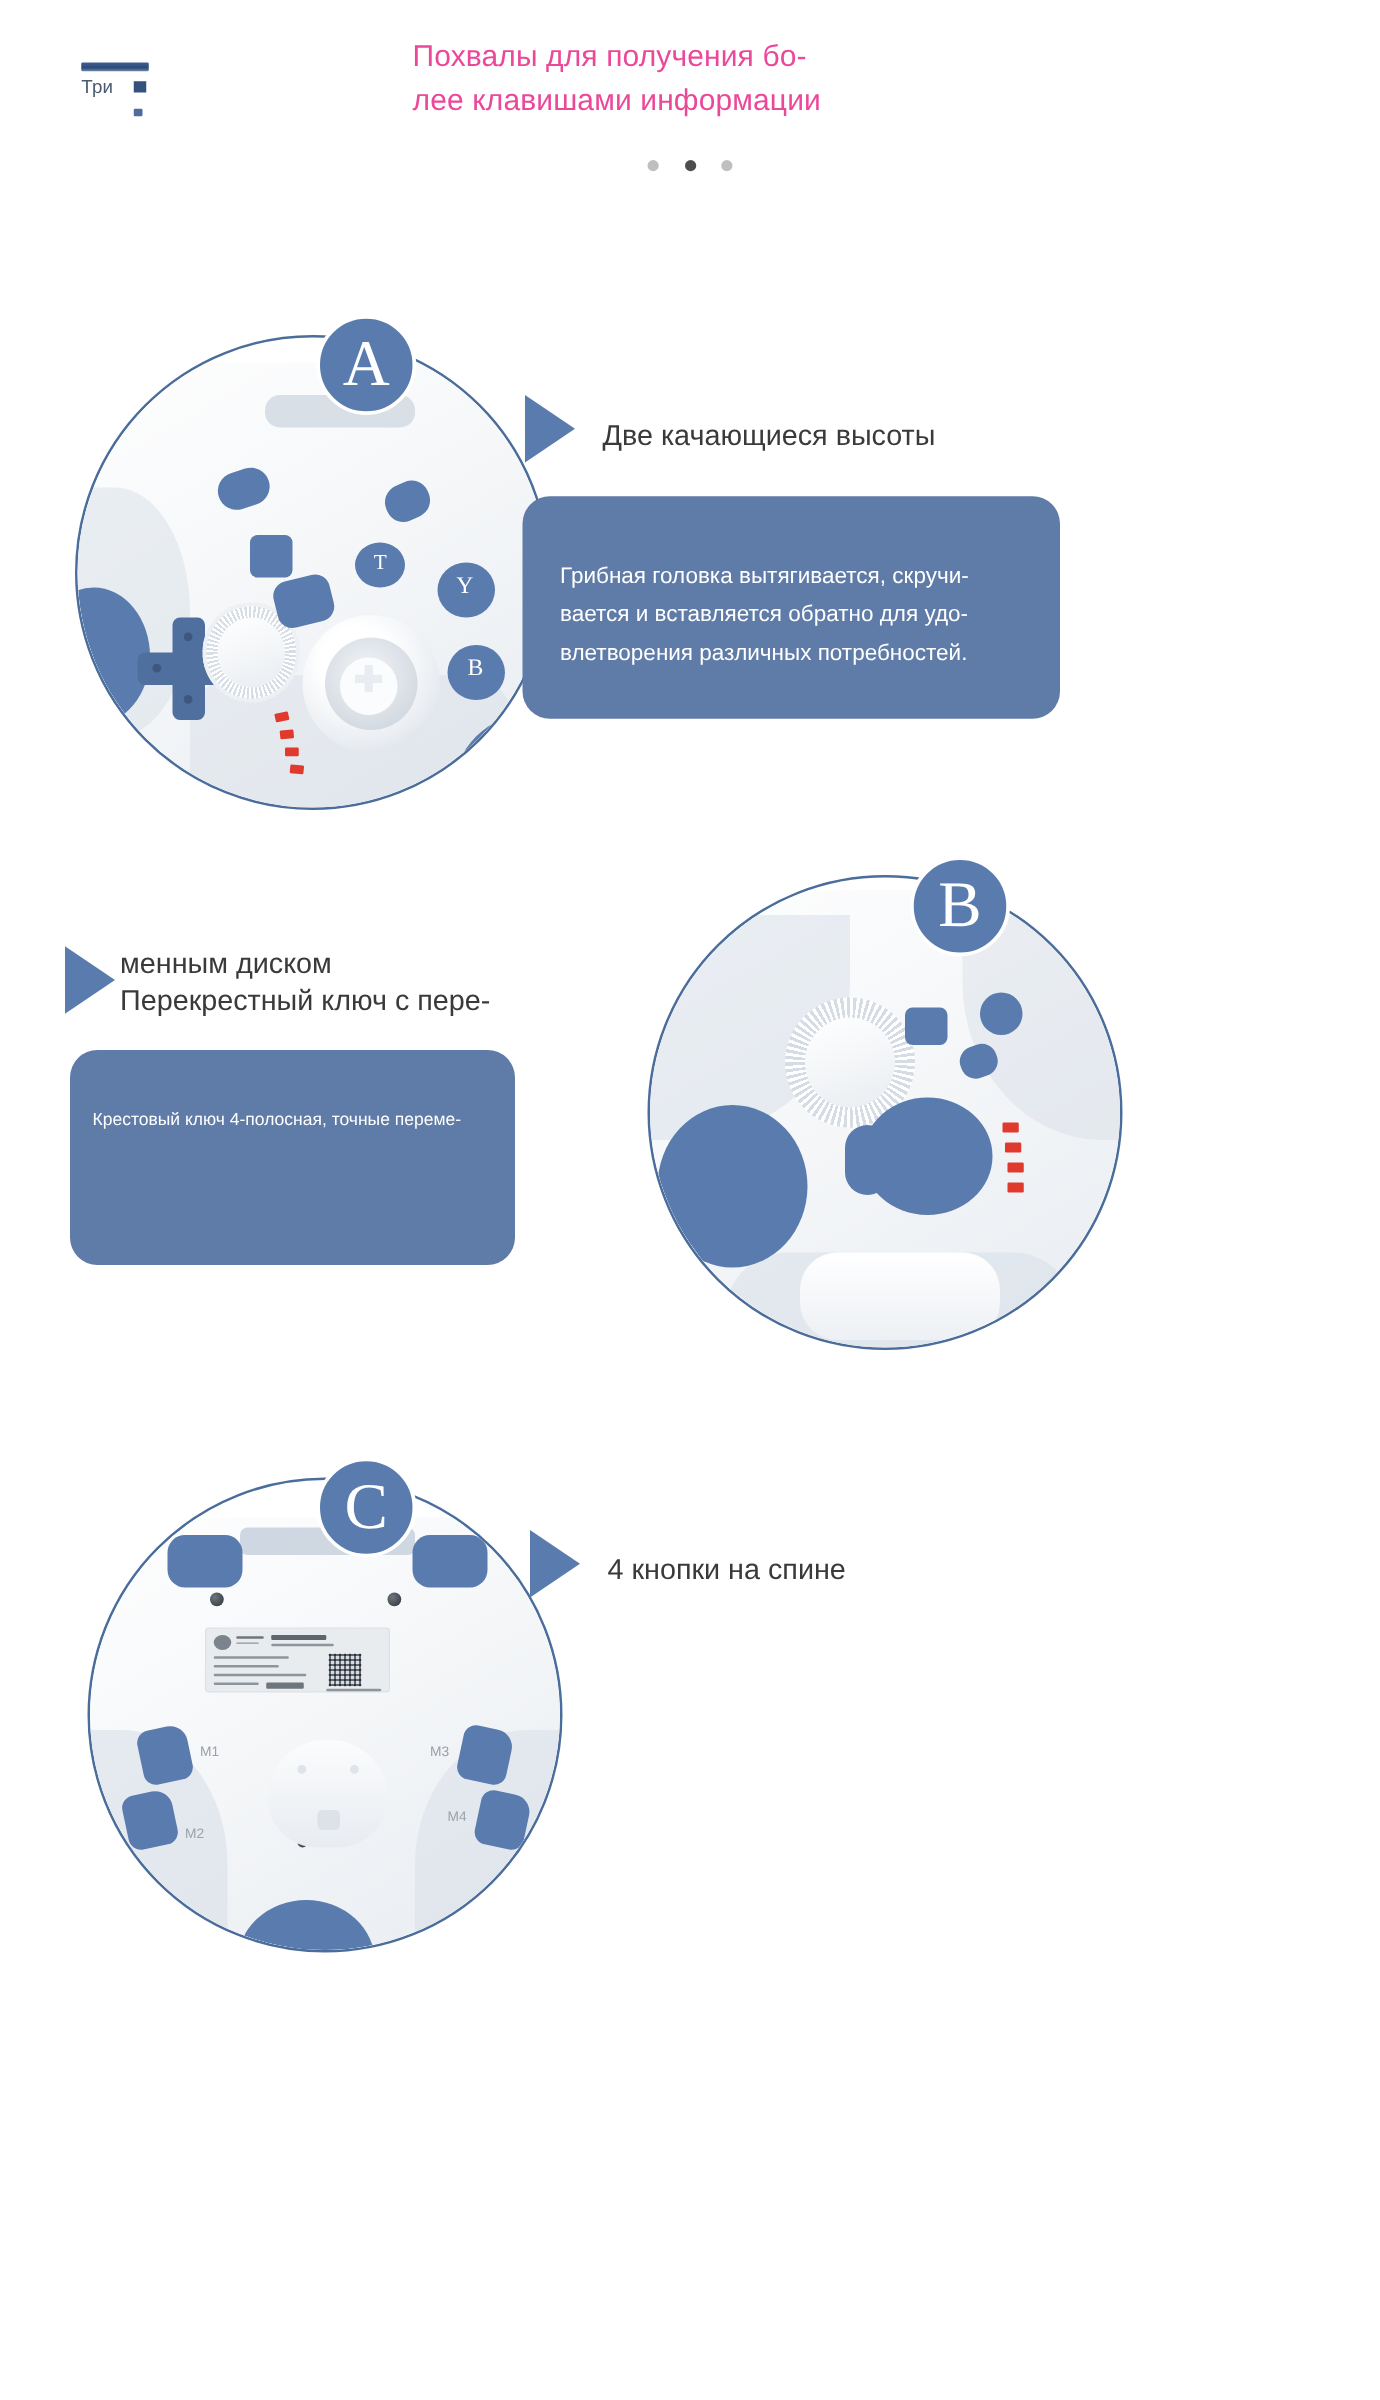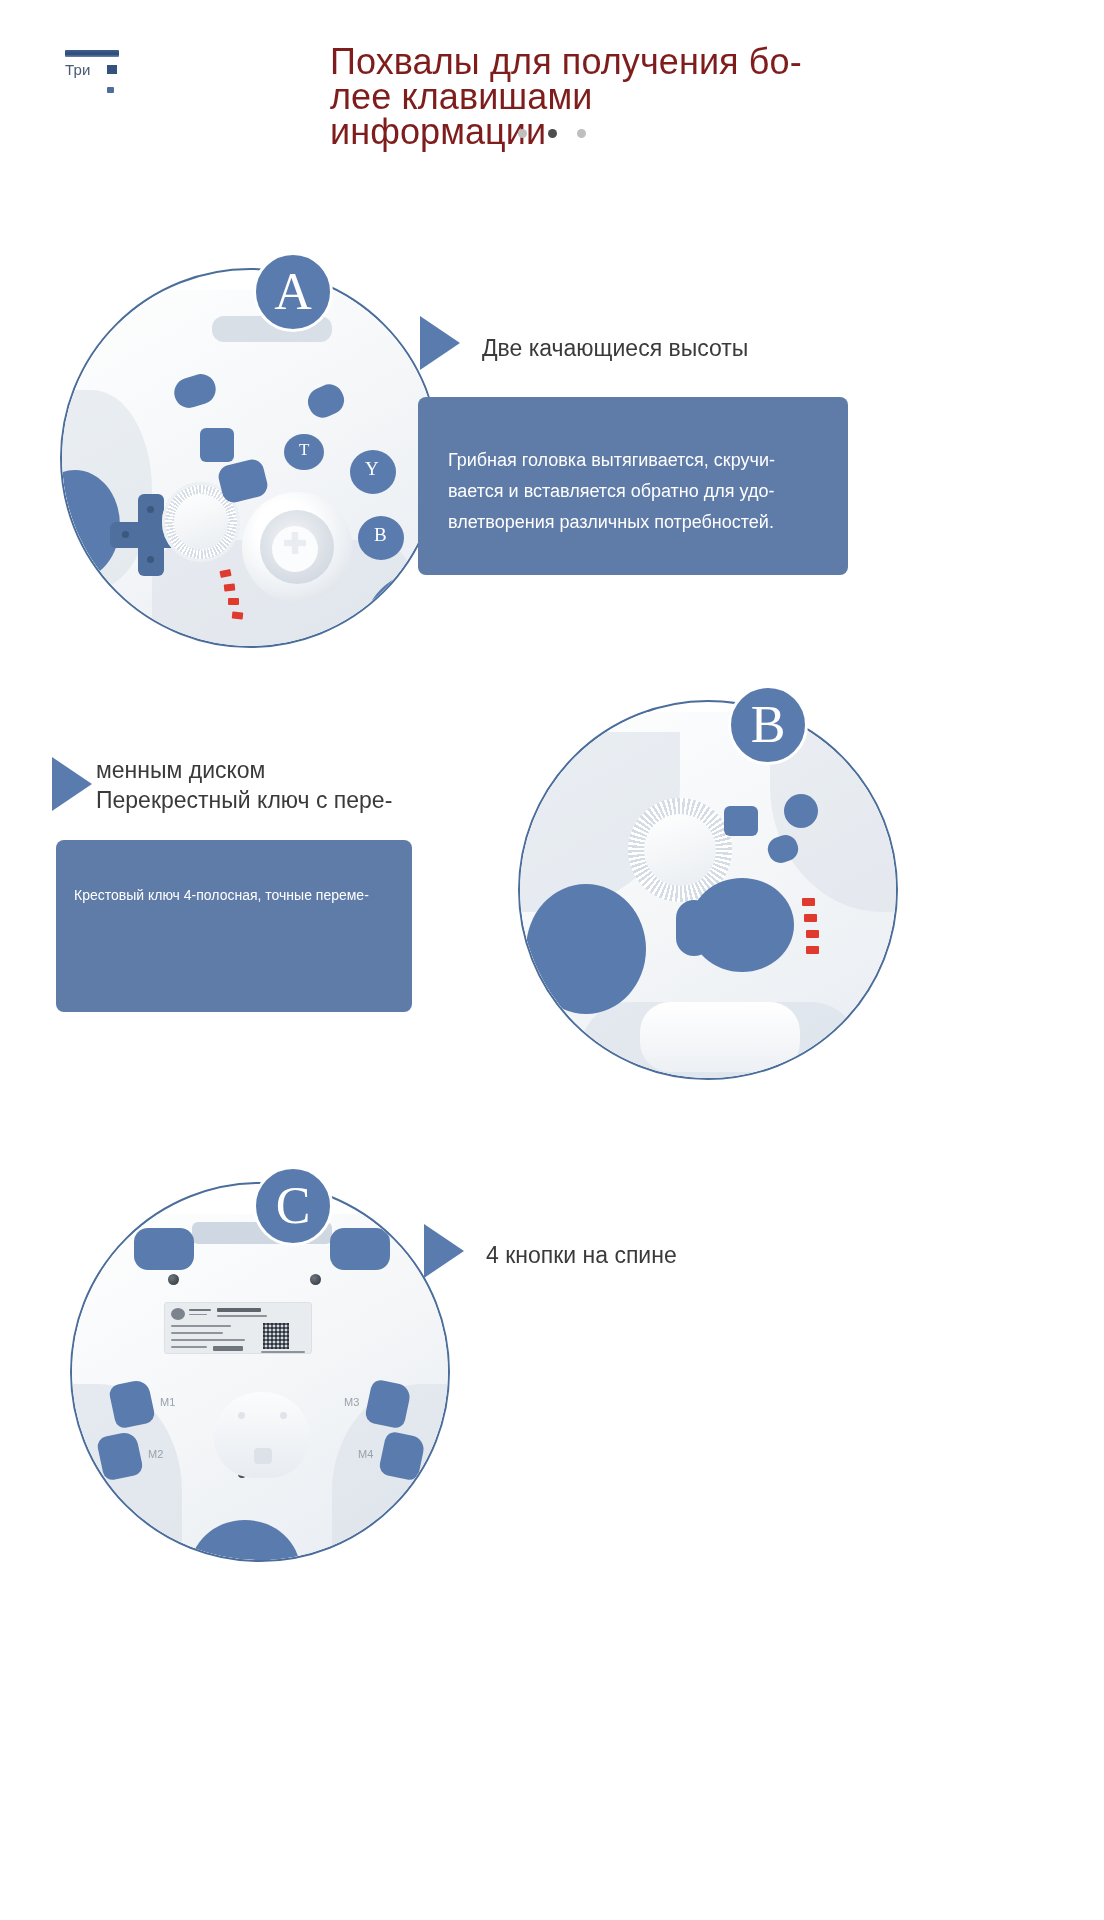--- a/index.html
+++ b/index.html
@@ -29,22 +29,22 @@
   }
   .brand-sq {
     position: absolute; left: 50px; top: 23px; width: 10px; height: 9px;
     background: #35527f;
   }
   .brand-dot {
     position: absolute; left: 50px; top: 45px; width: 7px; height: 6px;
     background: #4f6c9c; border-radius: 1px;
   }
   .title {
-    position: absolute; left: 330px; top: 44px; width: 480px;
-    font-size: 36px; line-height: 35px; color: #7f1d1d;
+    position: absolute; left: 330px; top: 28px; width: 480px;
+    font-size: 24px; line-height: 35px; color: #ec4899;
     font-family: "Liberation Sans", sans-serif;
     letter-spacing: .1px;
   }
 
   
   .dots { position: absolute; left: 0; top: 124px; width: 1104px; text-align: center; }
   .dot {
     display: inline-block; width: 9px; height: 9px; border-radius: 50%;
     background: #bfbfbf; margin: 0 8px; vertical-align: middle;
   }
@@ -74,21 +74,21 @@
     border-top: 27px solid transparent; border-bottom: 27px solid transparent;
     border-left: 40px solid #5a7bad;
   }
   .heading {
     position: absolute; font-size: 23px; line-height: 30px; color: #3a3a3a;
     font-family: "Liberation Sans", sans-serif;
   }
 
   
   .card {
-    position: absolute; background: #5f7ba8; border-radius: 8px;
+    position: absolute; background: #5f7ba8; border-radius: 22px;
     color: #ffffff;
   }
   .card .card-text {
     position: absolute; color: #fff;
     font-family: "Liberation Sans", sans-serif;
   }
 
   
   .body-white {
     position: absolute; background: linear-gradient(150deg,#ffffff 0%,#f4f6f8 45%,#e4e9ef 100%);
@@ -290,21 +290,21 @@
         <div style="position:absolute; left:142px; top:208px; width:96px; height:86px; border-radius:46px 46px 40px 40px;
              background:linear-gradient(180deg,#fbfcfd,#e8ecf1);"></div>
         <div style="position:absolute; left:166px; top:228px; width:7px; height:7px; border-radius:50%; background:#dfe4ea;"></div>
         <div style="position:absolute; left:208px; top:228px; width:7px; height:7px; border-radius:50%; background:#dfe4ea;"></div>
         <div style="position:absolute; left:182px; top:264px; width:18px; height:16px; border-radius:4px; background:#dde2e8;"></div>
 
         <div class="trigger-blue" style="left:40px; top:198px; width:40px; height:44px; transform:rotate(-12deg);"></div>
         <div class="m-label" style="left:88px; top:212px;">M1</div>
 
         <div class="trigger-blue" style="left:28px; top:250px; width:40px; height:44px; transform:rotate(-12deg);"></div>
-        <div class="m-label" style="left:76px; top:264px;text-align:center;">M2</div>
+        <div class="m-label" style="left:76px; top:277px;text-align:center;">M2</div>
 
         <div class="trigger-blue" style="left:296px; top:198px; width:40px; height:44px; transform:rotate(12deg);"></div>
         <div class="m-label" style="left:272px; top:212px;">M3</div>
 
         <div class="trigger-blue" style="left:310px; top:250px; width:40px; height:44px; transform:rotate(12deg);"></div>
         <div class="m-label" style="left:286px; top:264px;">M4</div>
 
         <div class="btn-blue" style="left:118px; top:336px; width:110px; height:100px;"></div>
       </div>
     </div>

